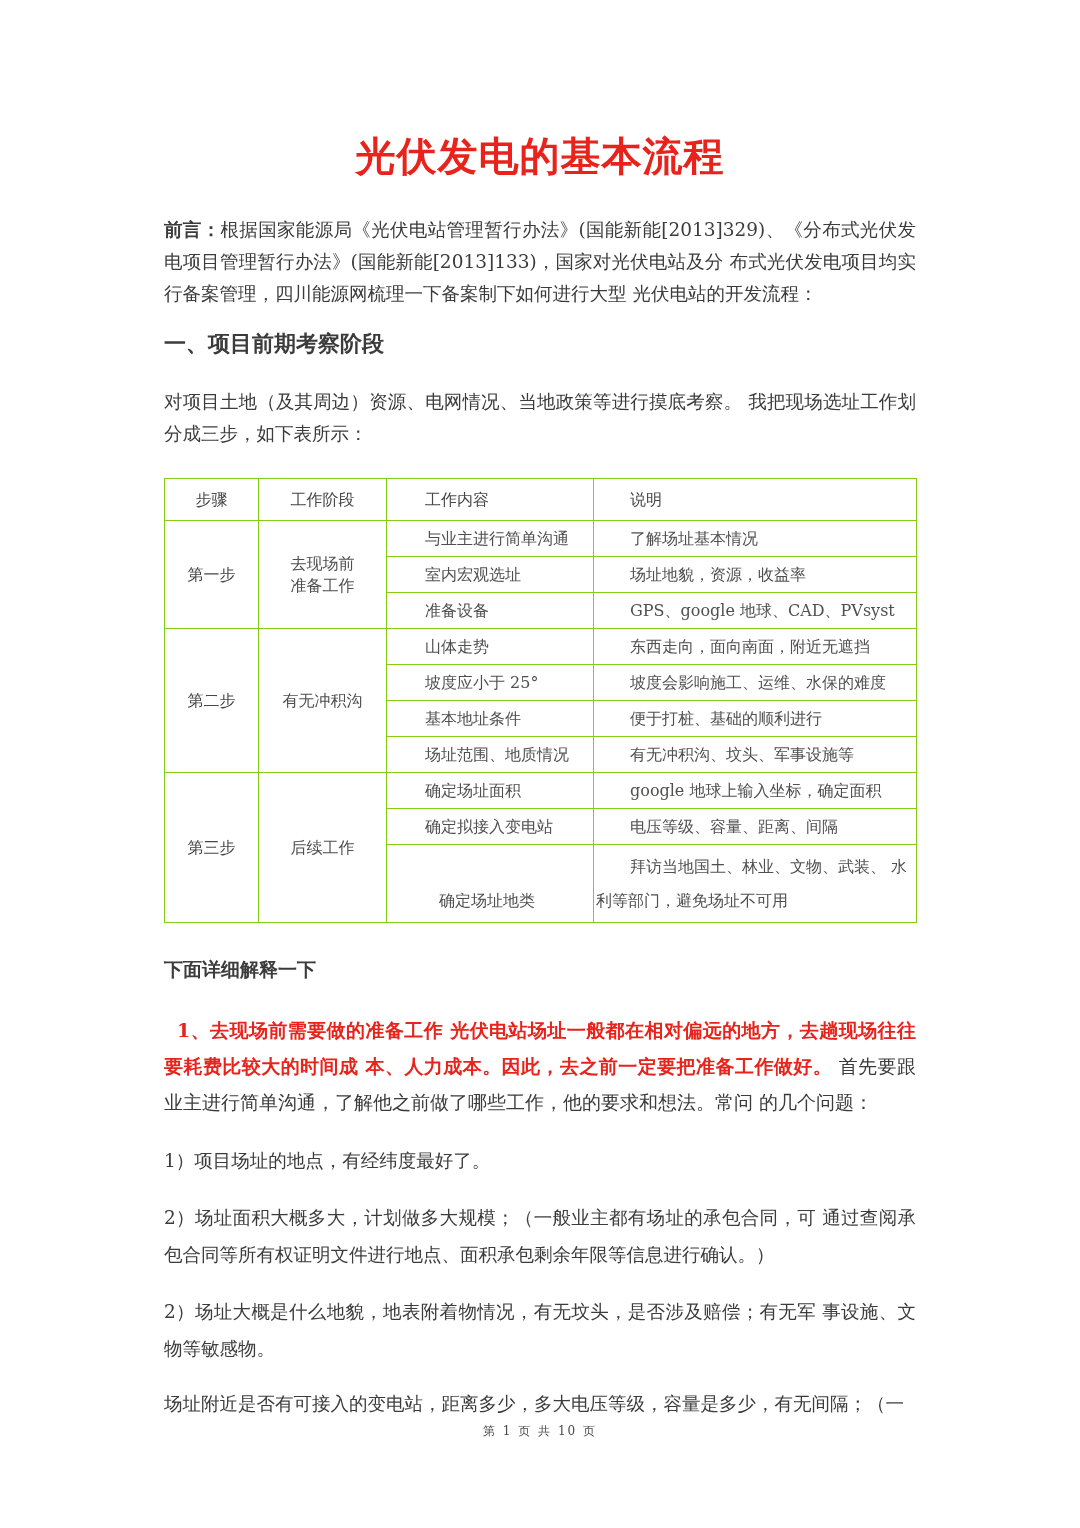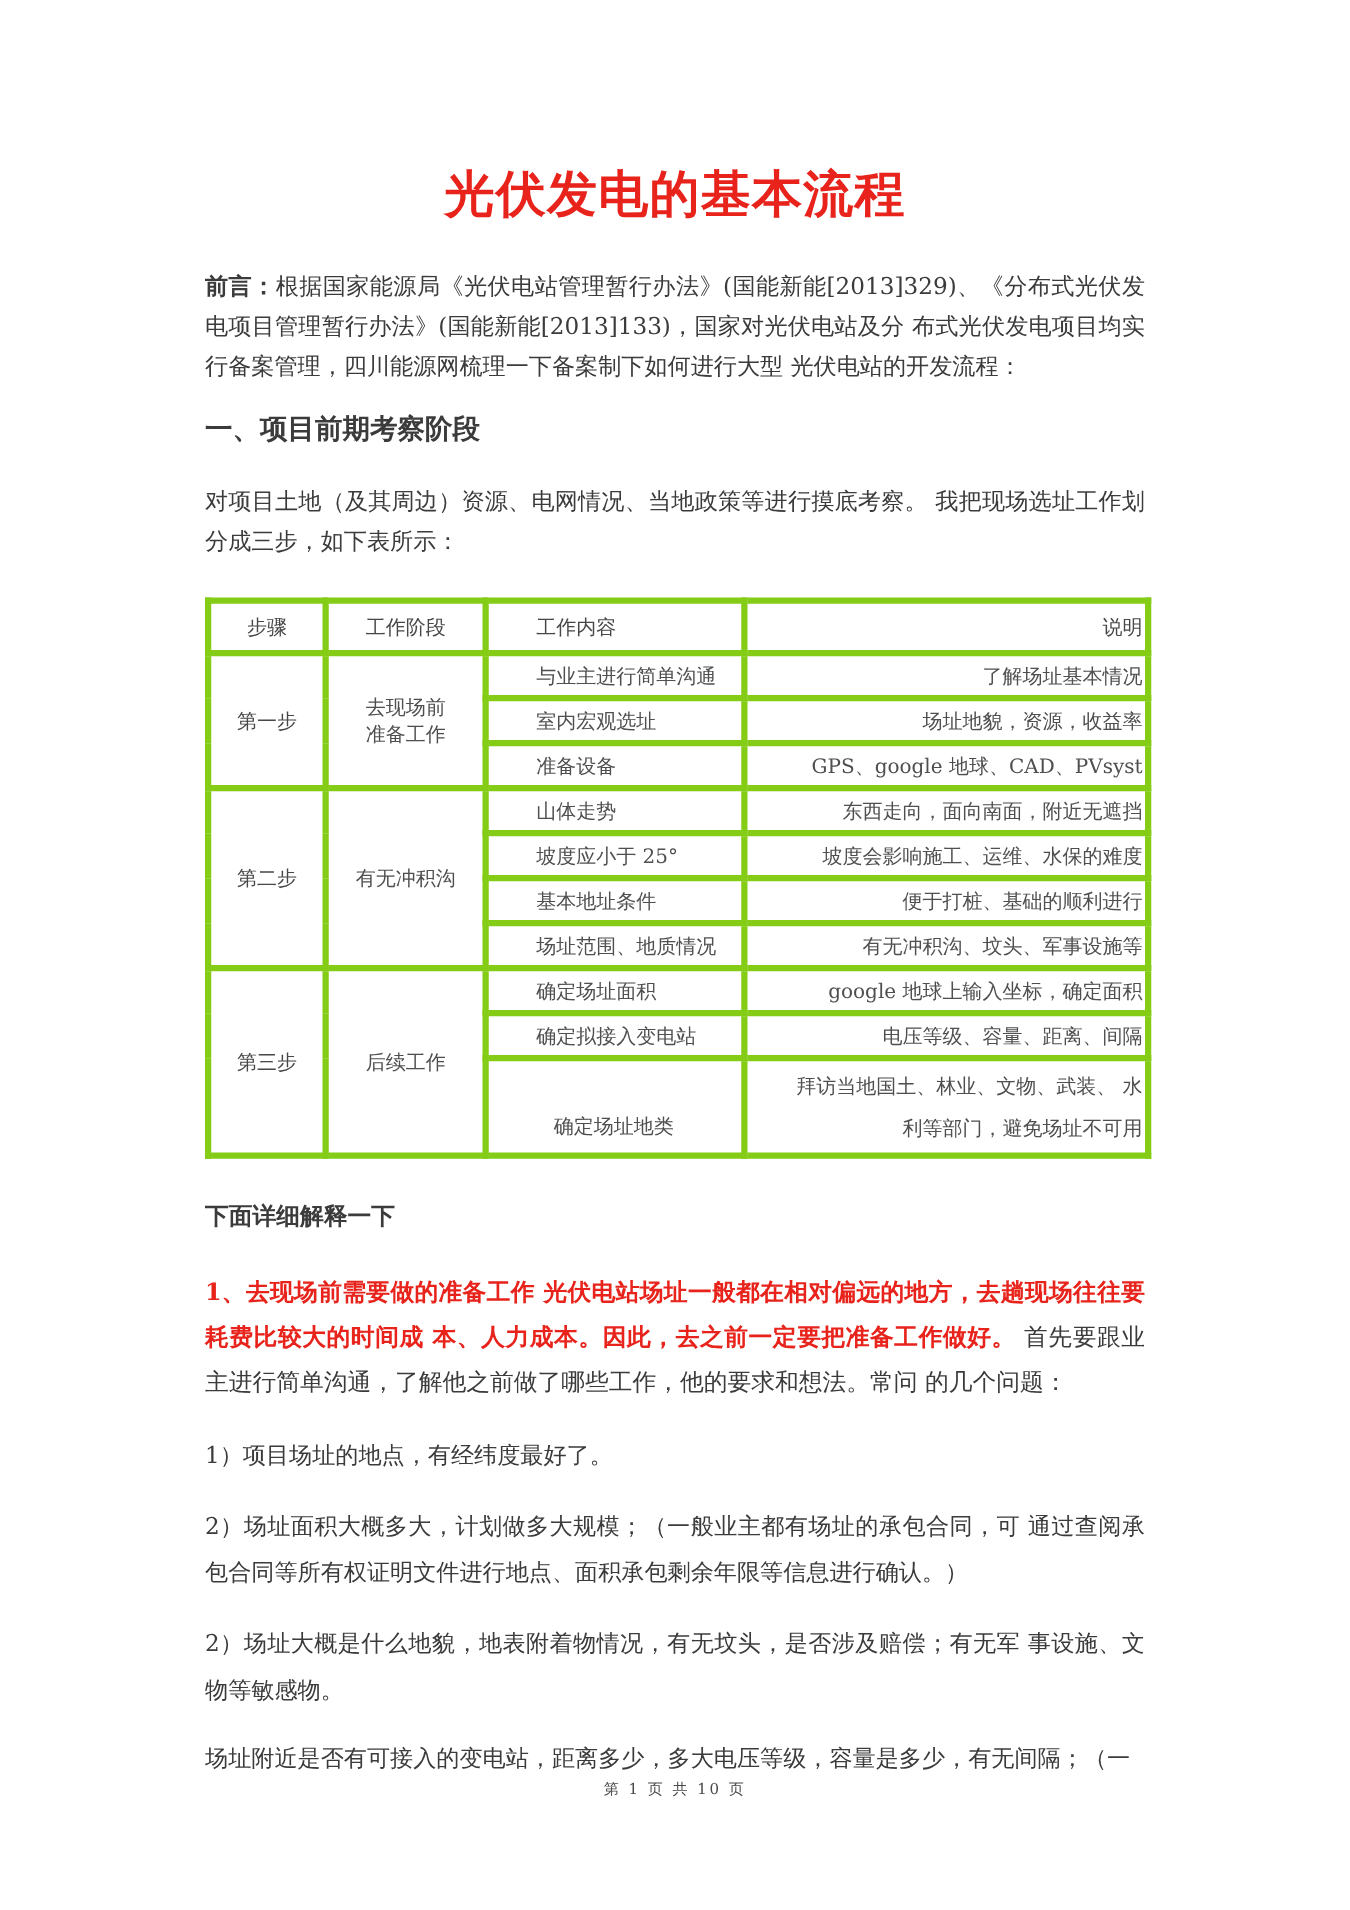--- a/index.html
+++ b/index.html
@@ -47,33 +47,33 @@
   
   table.survey {
     margin-top: 28px;
     border-collapse: collapse;
     table-layout: fixed;
     width: 752px;
     font-size: 16px;
     color: #4f4f4f;
   }
   table.survey th, table.survey td {
-    border: 5px solid #84cc16;
+    border: 1px solid #84cc16;
     padding: 0 2px;
     vertical-align: middle;
     line-height: 1.35;
     font-weight: 400;
     overflow: visible;
   }
   tr.hdr { height: 42px; }
   tr.sub { height: 36px; }
   tr.tall { height: 78px; }
   .c-center { text-align: center; }
   .c-content { text-align: left; text-indent: 36px; }
-  .c-note { text-align: right; text-indent: 34px; }
+  .c-note { text-align: left; text-indent: 34px; }
   th.c-content, th.c-note { font-weight: 700; color: #474747; }
   th.c-center { font-weight: 700; color: #474747; }
   td.step { font-weight: 700; color: #474747; }
   .pre { white-space: pre-line; }
   td.phase-multiline { line-height: 2.4; }
   tr.tall td.c-content {
     vertical-align: bottom;
     padding-bottom: 10px;
     text-indent: 50px;
   }
@@ -86,20 +86,21 @@
     font-weight: 700;
   }
   .point1 {
     margin-top: 26px;
     font-size: 19px;
     line-height: 1.9;
   }
   .red-em {
     color: #e8231b;
     font-weight: 700;
+    margin-left: 13px;
   }
   .loose { line-height: 2.0; }
   .q { margin-top: 22px; }
   .q2 { margin-top: 20px; }
   .q3 { margin-top: 20px; }
   .q4 { margin-top: 18px; }
 
   .footer {
     position: absolute;
     left: 0;

